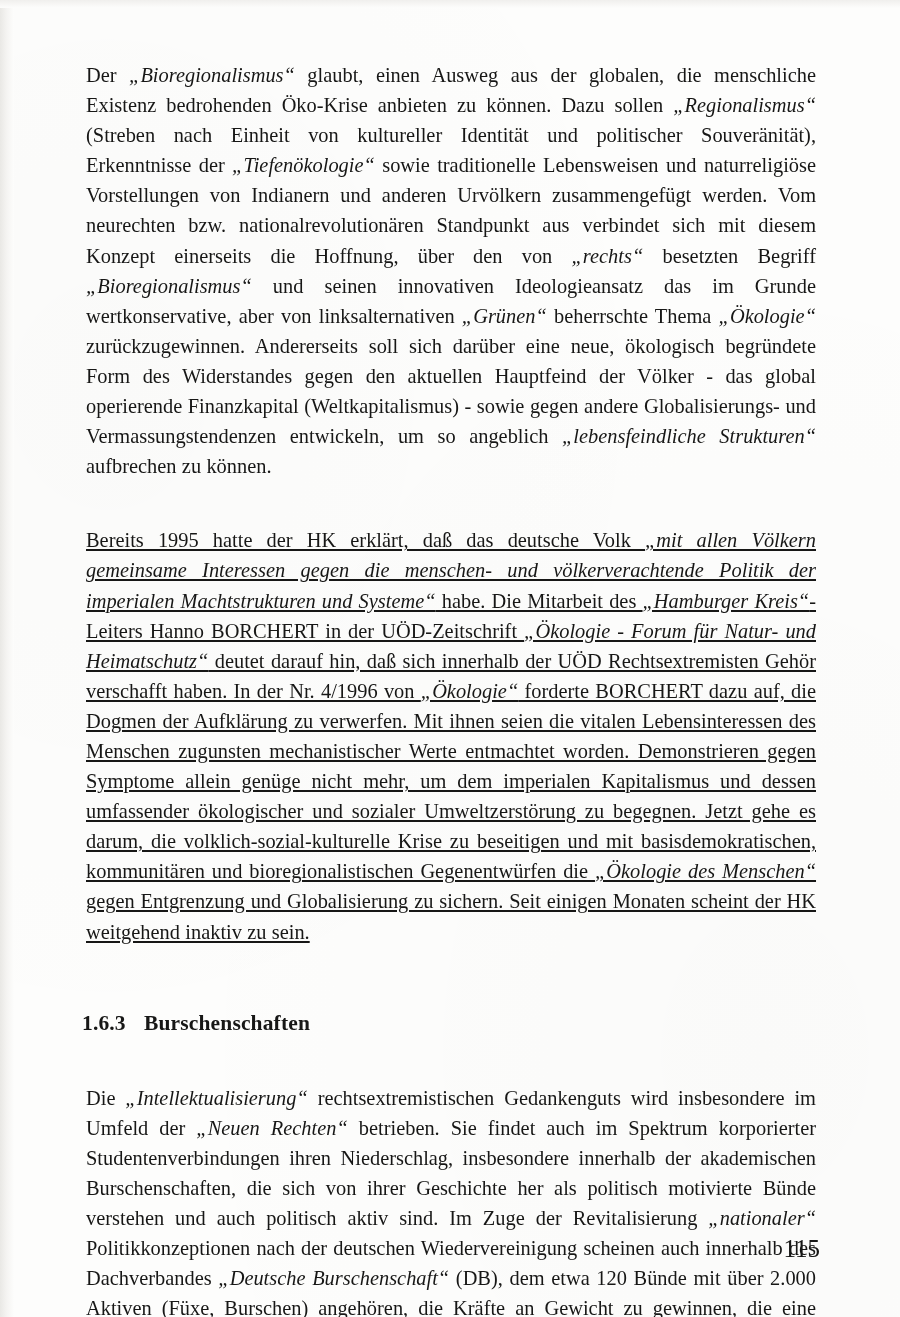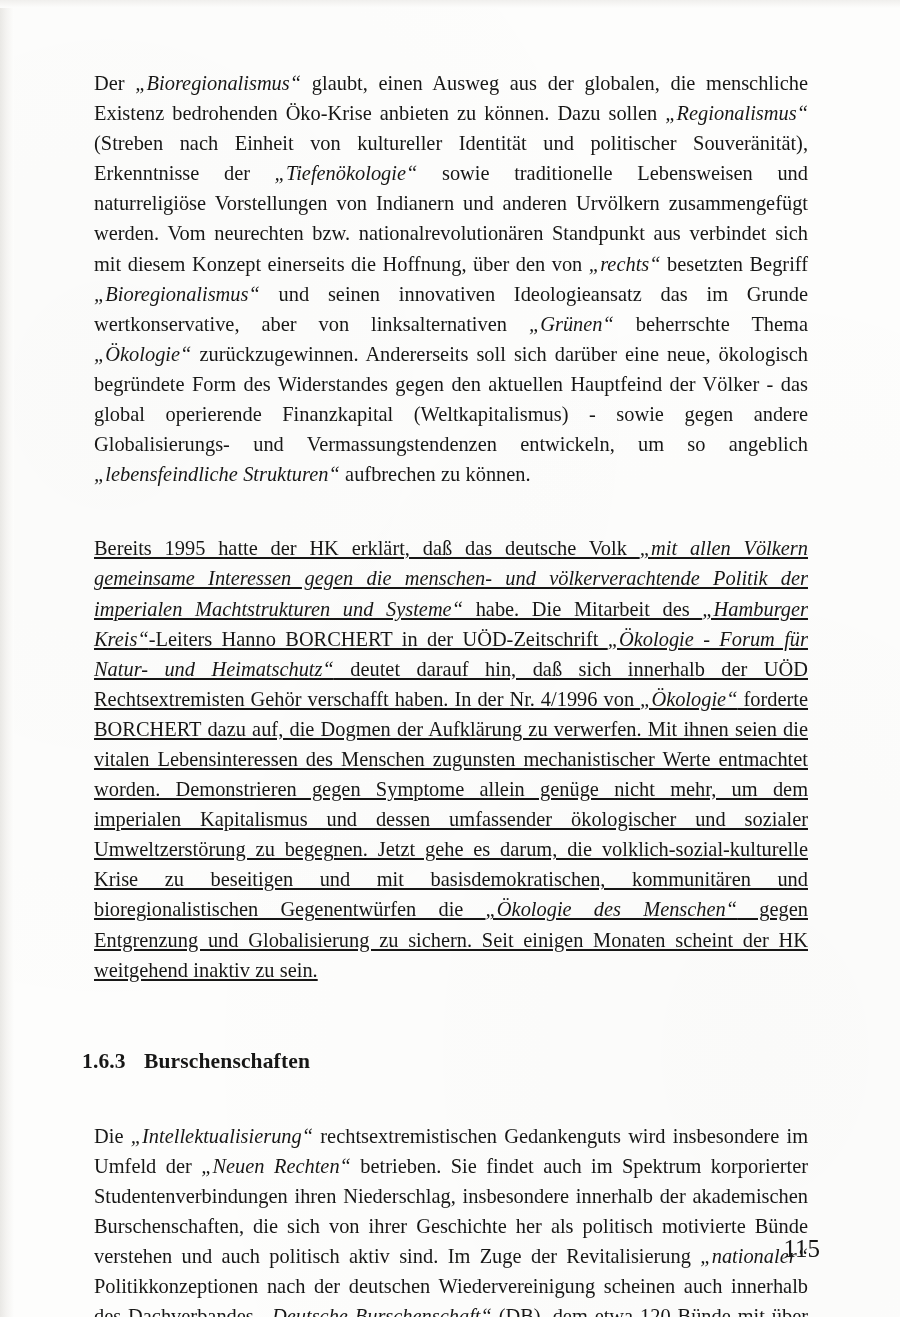--- a/index.html
+++ b/index.html
@@ -41,21 +41,21 @@
   }
 
   .text-column {
     position: absolute;
     left: 82px;
     top: 56px;
     width: 738px;
   }
 
   p.body-par {
-    margin: 12px;
+    margin: 4px;
     text-align: justify;
     text-justify: inter-word;
     font-size: 20.4px;
     line-height: 30.1px;
     hyphens: manual;
     -webkit-hyphens: manual;
     word-spacing: 0.2px;
   }
 
   p.body-par + p.body-par {

